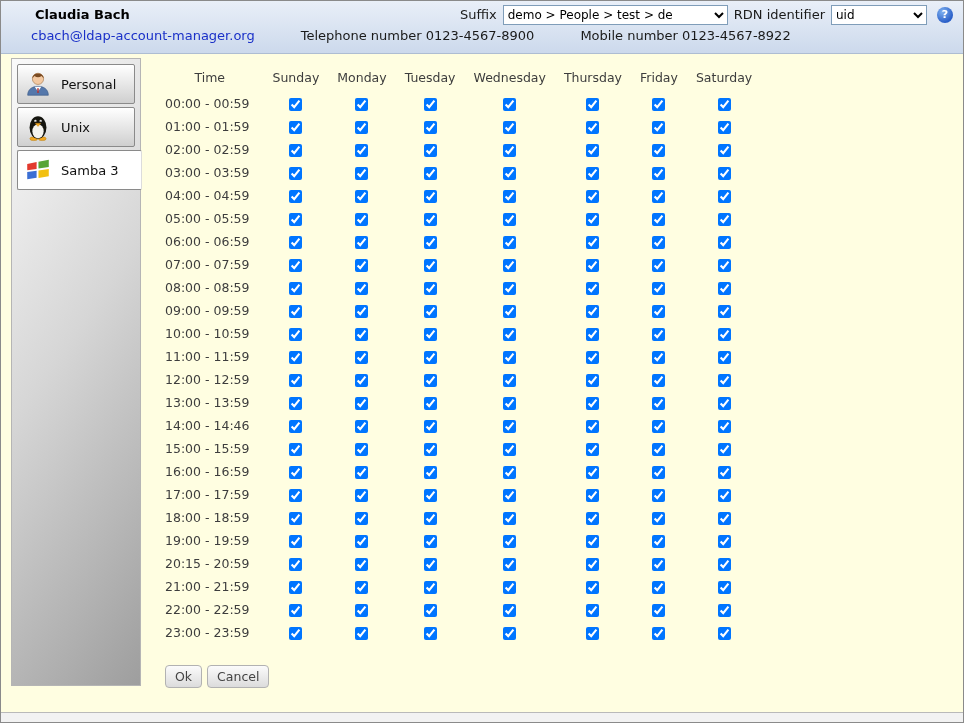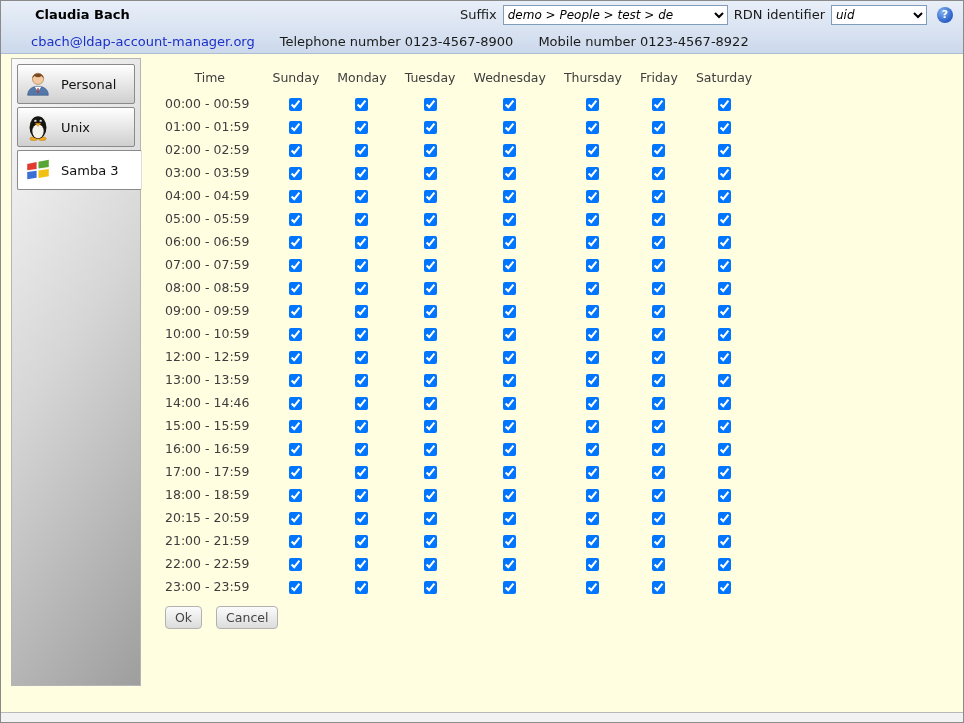--- a/index.html
+++ b/index.html
@@ -30,37 +30,36 @@
     margin-left: auto;
     display: flex; align-items: center; gap: 6px;
   }
   .header-controls label { color: #1a1a1a; }
   select {
     font-family: "DejaVu Sans", sans-serif;
     font-size: 12px;
     height: 20px;
     border: 1px solid #7f9db9;
     background: #ffffff;
-    font-style: italic;
   }
   .suffix-select { width: 225px; }
   .rdn-select { width: 96px; }
   .help {
     display: inline-block; width: 16px; height: 16px;
     border-radius: 50%;
     background: radial-gradient(circle at 35% 30%, #7fb2f0, #2a5fc8 70%);
     color: #fff; font-size: 11px; font-weight: bold;
     text-align: center; line-height: 16px;
     margin-left: 4px; cursor: pointer;
   }
   .header-row2 {
     height: 26px;
-    display: flex; align-items: center;
+    display: flex; 
     padding: 0 30px;
-    gap: 25px;
+    gap: 46px;
     color: #1a1a1a;
   }
   .email { color: #1a30c8; text-decoration: none; cursor: pointer; }
 
   
   .body {
     display: flex;
     align-items: flex-start;
     padding: 4px 0 0 10px;
     height: 656px;
@@ -110,21 +109,21 @@
     color: #3d3d3d;
   }
   table.hours th.time-col { text-align: center; padding-left: 0; }
   table.hours td { height: 23px; text-align: center; padding: 0 9px; }
   table.hours td.time-col {
     text-align: left; padding-left: 0; padding-right: 14px;
     white-space: nowrap; width: 92px;
   }
   input[type="checkbox"] { width: 13px; height: 13px; margin: 0; vertical-align: middle; cursor: pointer; }
 
-  .buttons { margin-top: 8px; display: flex; gap: 14px; }
+  .buttons { margin-top: 21px; display: flex; gap: 5px; }
   .btn {
     font-family: "DejaVu Sans", sans-serif;
     font-size: 12.5px; color: #444;
     background: linear-gradient(#fbfbfb, #dcdcdc);
     border: 1px solid #b2b2b2;
     border-radius: 4px;
     padding: 3px 9px;
     cursor: pointer;
   }
 
@@ -330,20 +329,30 @@
               <td class="time-col">10:00 - 10:59</td>
               <td><input type="checkbox" checked="" style=""></td>
               <td><input type="checkbox" checked="" style=""></td>
               <td><input type="checkbox" checked="" style=""></td>
               <td><input type="checkbox" checked="" style=""></td>
               <td><input type="checkbox" checked="" style=""></td>
               <td><input type="checkbox" checked="" style=""></td>
               <td><input type="checkbox" checked="" style=""></td>
             </tr>
             <tr>
+              <td class="time-col">11:00 - 11:59</td>
+              <td><input type="checkbox" checked="" style=""></td>
+              <td><input type="checkbox" checked="" style=""></td>
+              <td><input type="checkbox" checked="" style=""></td>
+              <td><input type="checkbox" checked="" style=""></td>
+              <td><input type="checkbox" checked="" style=""></td>
+              <td><input type="checkbox" checked="" style=""></td>
+              <td><input type="checkbox" checked="" style=""></td>
+            </tr>
+            <tr>
               <td class="time-col">12:00 - 12:59</td>
               <td><input type="checkbox" checked="" style=""></td>
               <td><input type="checkbox" checked="" style=""></td>
               <td><input type="checkbox" checked="" style=""></td>
               <td><input type="checkbox" checked="" style=""></td>
               <td><input type="checkbox" checked="" style=""></td>
               <td><input type="checkbox" checked="" style=""></td>
               <td><input type="checkbox" checked="" style=""></td>
             </tr>
             <tr>
@@ -391,20 +400,30 @@
               <td><input type="checkbox" checked="" style=""></td>
               <td><input type="checkbox" checked="" style=""></td>
               <td><input type="checkbox" checked="" style=""></td>
               <td><input type="checkbox" checked="" style=""></td>
               <td><input type="checkbox" checked="" style=""></td>
               <td><input type="checkbox" checked="" style=""></td>
               <td><input type="checkbox" checked="" style=""></td>
             </tr>
             <tr>
               <td class="time-col">18:00 - 18:59</td>
+              <td><input type="checkbox" checked="" style=""></td>
+              <td><input type="checkbox" checked="" style=""></td>
+              <td><input type="checkbox" checked="" style=""></td>
+              <td><input type="checkbox" checked="" style=""></td>
+              <td><input type="checkbox" checked="" style=""></td>
+              <td><input type="checkbox" checked="" style=""></td>
+              <td><input type="checkbox" checked="" style=""></td>
+            </tr>
+            <tr>
+              <td class="time-col">19:00 - 19:59</td>
               <td><input type="checkbox" checked="" style=""></td>
               <td><input type="checkbox" checked="" style=""></td>
               <td><input type="checkbox" checked="" style=""></td>
               <td><input type="checkbox" checked="" style=""></td>
               <td><input type="checkbox" checked="" style=""></td>
               <td><input type="checkbox" checked="" style=""></td>
               <td><input type="checkbox" checked="" style=""></td>
             </tr>
             <tr>
               <td class="time-col">20:15 - 20:59</td>

